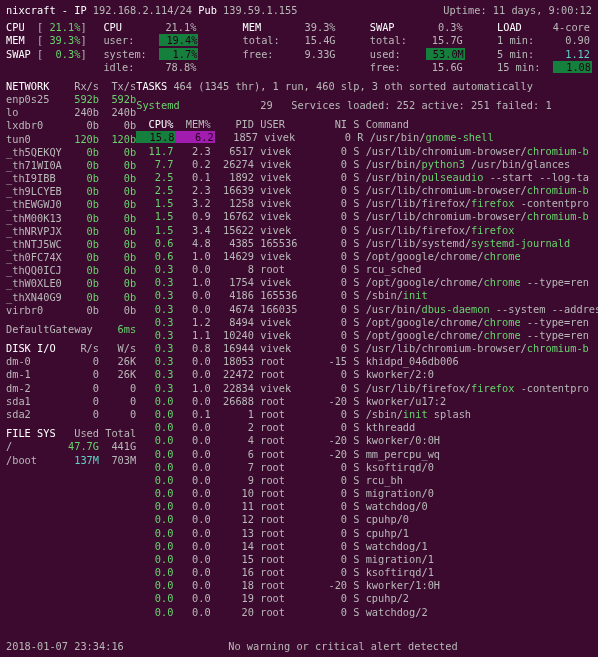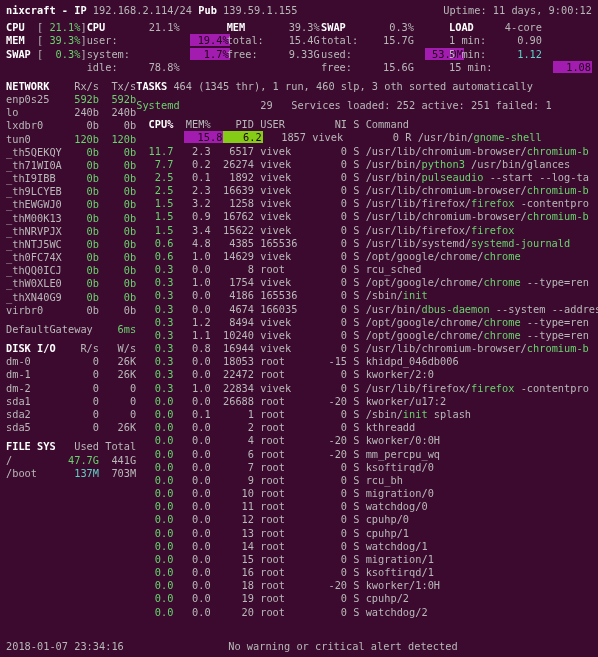--- a/index.html
+++ b/index.html
@@ -1,23 +1,23 @@
 <!DOCTYPE html>
 <html><head>
 <meta charset="utf-8">
 <style>
   html,body{margin:0;padding:0;background:#3b0a2e;color:#b8b8b8;font-family:Menlo,Consolas,monospace;font-size:10.3px;line-height:1.28;}
   #screen{width:598px;height:657px;box-sizing:border-box;padding:4px 6px 0 6px;position:relative;overflow:hidden;}
   .row{white-space:pre;}
-  .bold{color:#ffffff;font-weight:bold;text-align:right;}
+  .bold{color:#ffffff;font-weight:normal;text-align:right;}
   .gray{color:#b8b8b8;margin-top:28px;}
   .green{color:#69d36e;}
   .cyan{color:#5fd1c8;}
-  .inv-green{background:#a21caf;color:#220018;padding:0 1px;margin-left:48px;}
-  .inv-cyan{background:#84cc16;color:#220018;padding:0 1px;}
+  .inv-green{background:#15803d;color:#220018;padding:0 1px;}
+  .inv-cyan{background:#a21caf;color:#220018;padding:0 1px;}
   .header{display:flex;justify-content:space-between;}
   .topgrid{display:flex;margin-top:4px;}
   .col{white-space:pre;}
   .c1{width:98px;}
   .c2{width:140px;}
   .c3{width:128px;}
   .c4{width:128px;}
   .c5{flex:1;}
   .sec{margin-top:6px;}
   .netcol{display:flex;}
@@ -74,21 +74,20 @@
         <div class="row"><span>virbr0   </span><span class="gray">    0b</span><span class="gray">    0b</span></div>
         <div class="row" style="height:6px"></div>
         <div class="row"><span>DefaultGateway   </span><span class="green"> 6ms</span></div>
         <div class="row" style="height:6px"></div>
         <div class="row"><span class="bold">DISK I/O </span><span>   R/s</span><span>   W/s</span></div>
         <div class="row"><span>dm-0     </span><span>     0</span><span>   26K</span></div>
         <div class="row"><span>dm-1     </span><span>     0</span><span>   26K</span></div>
         <div class="row"><span>dm-2     </span><span>     0</span><span>     0</span></div>
         <div class="row"><span>sda1     </span><span>     0</span><span>     0</span></div>
         <div class="row"><span>sda2     </span><span>     0</span><span>     0</span></div>
-        <div class="row"><span>sda5     </span><span>     0</span><span>   26K</span></div>
         <div class="row" style="height:6px"></div>
         <div class="row"><span class="bold">FILE SYS </span><span>  Used</span><span> Total</span></div>
         <div class="row"><span>/        </span><span class="green"> 47.7G</span><span>  441G</span></div>
         <div class="row"><span>/boot    </span><span class="cyan">  137M</span><span>  703M</span></div>
       </div>
   <div class="nc2" id="rightpane">
         <div class="row"><span class="bold">TASKS</span> <span>464 (1345 thr), 1 run, 460 slp, 3 oth sorted automatically</span></div>
         <div class="row" style="height:6px"></div>
         <div class="row"><span class="green">Systemd   </span><span>          29</span>   <span>Services loaded: 252 active: 251 failed: 1</span></div>
         <div class="row" style="height:6px"></div>

